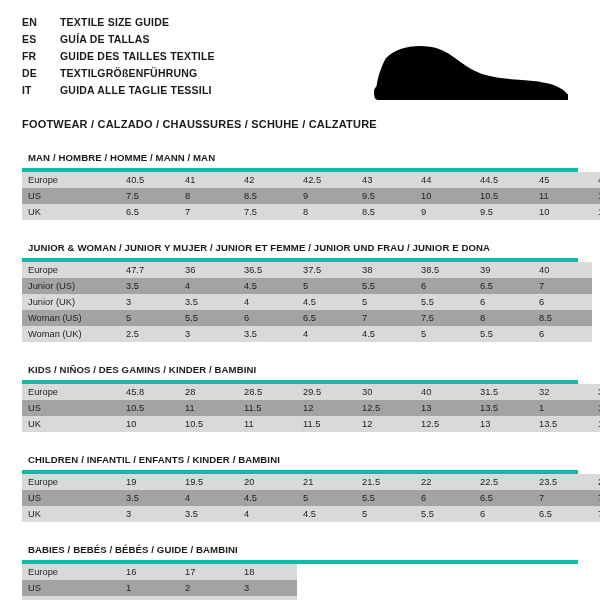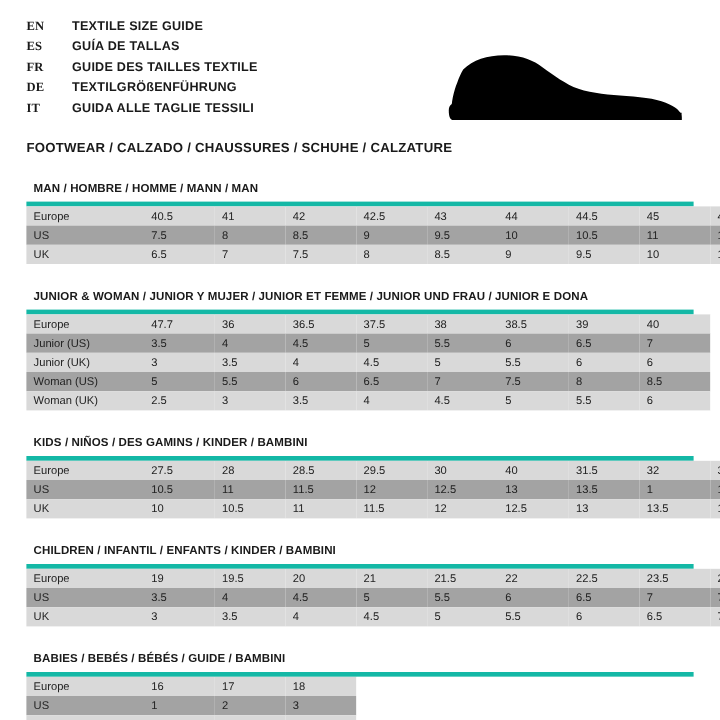--- a/index.html
+++ b/index.html
@@ -36,21 +36,20 @@
     display: flex;
     align-items: baseline;
     height: 16px;
     margin-bottom: 1px;
   }
   .lang-code {
     width: 38px;
     font-size: 10.5px;
     font-weight: bold;
     letter-spacing: .2px;
-    font-family: Liberation Serif, serif;
   }
   .lang-title {
     font-size: 10.5px;
     font-weight: bold;
     letter-spacing: .2px;
     white-space: nowrap;
   }
   .shoe-wrap {
     position: absolute;
     top: 26px;
@@ -246,21 +245,21 @@
             </tr>
           </tbody>
         </table>
       </div>
       <div class="group">
         <div class="group-title">KIDS / NIÑOS / DES GAMINS / KINDER / BAMBINI</div>
         <table>
           <tbody>
             <tr class="shaded">
               <td class="label">Europe</td>
-              <td class="v">27.5</td>
+              <td class="v">45.8</td>
               <td class="v">28</td>
               <td class="v">28.5</td>
               <td class="v">29.5</td>
               <td class="v">30</td>
               <td class="v">40</td>
               <td class="v">31.5</td>
               <td class="v">32</td>
               <td class="v">33</td>
             </tr>
             <tr class="plain">

